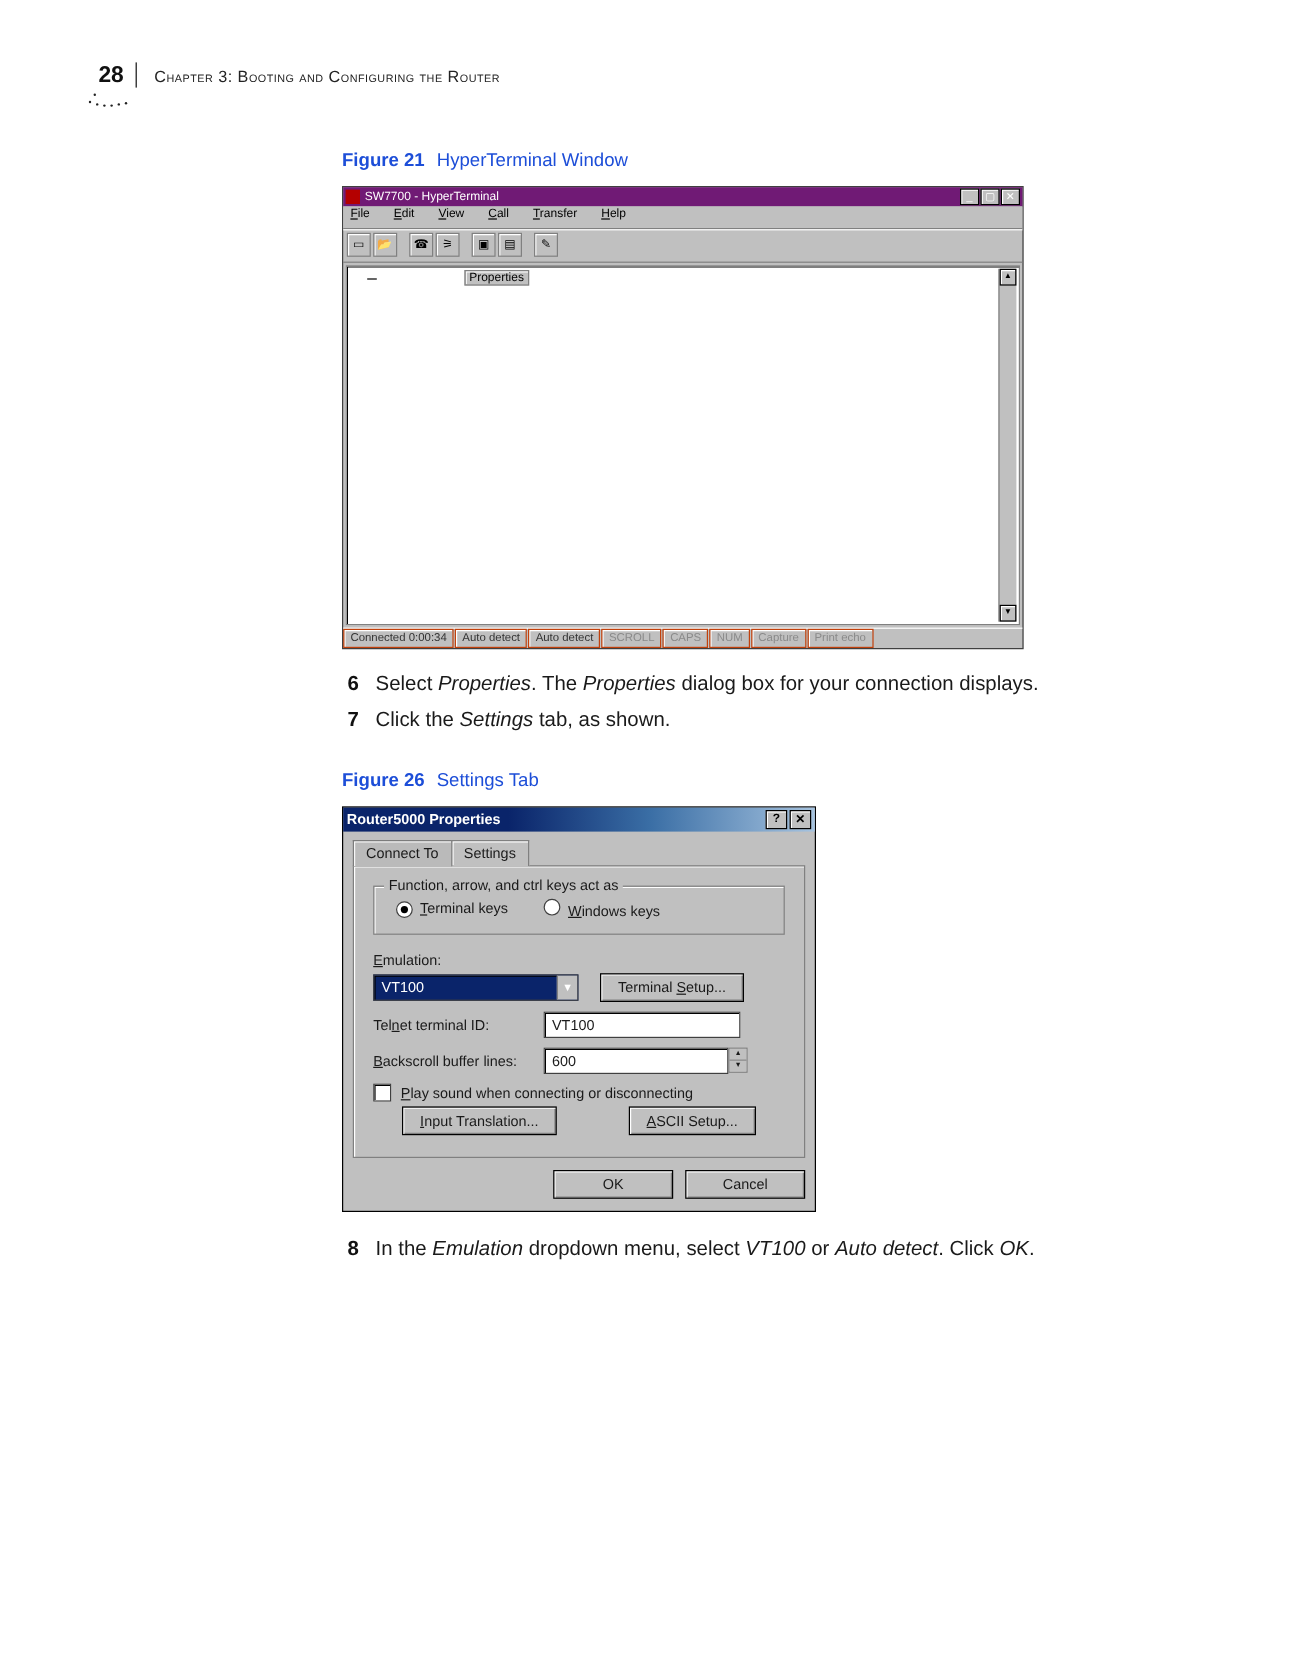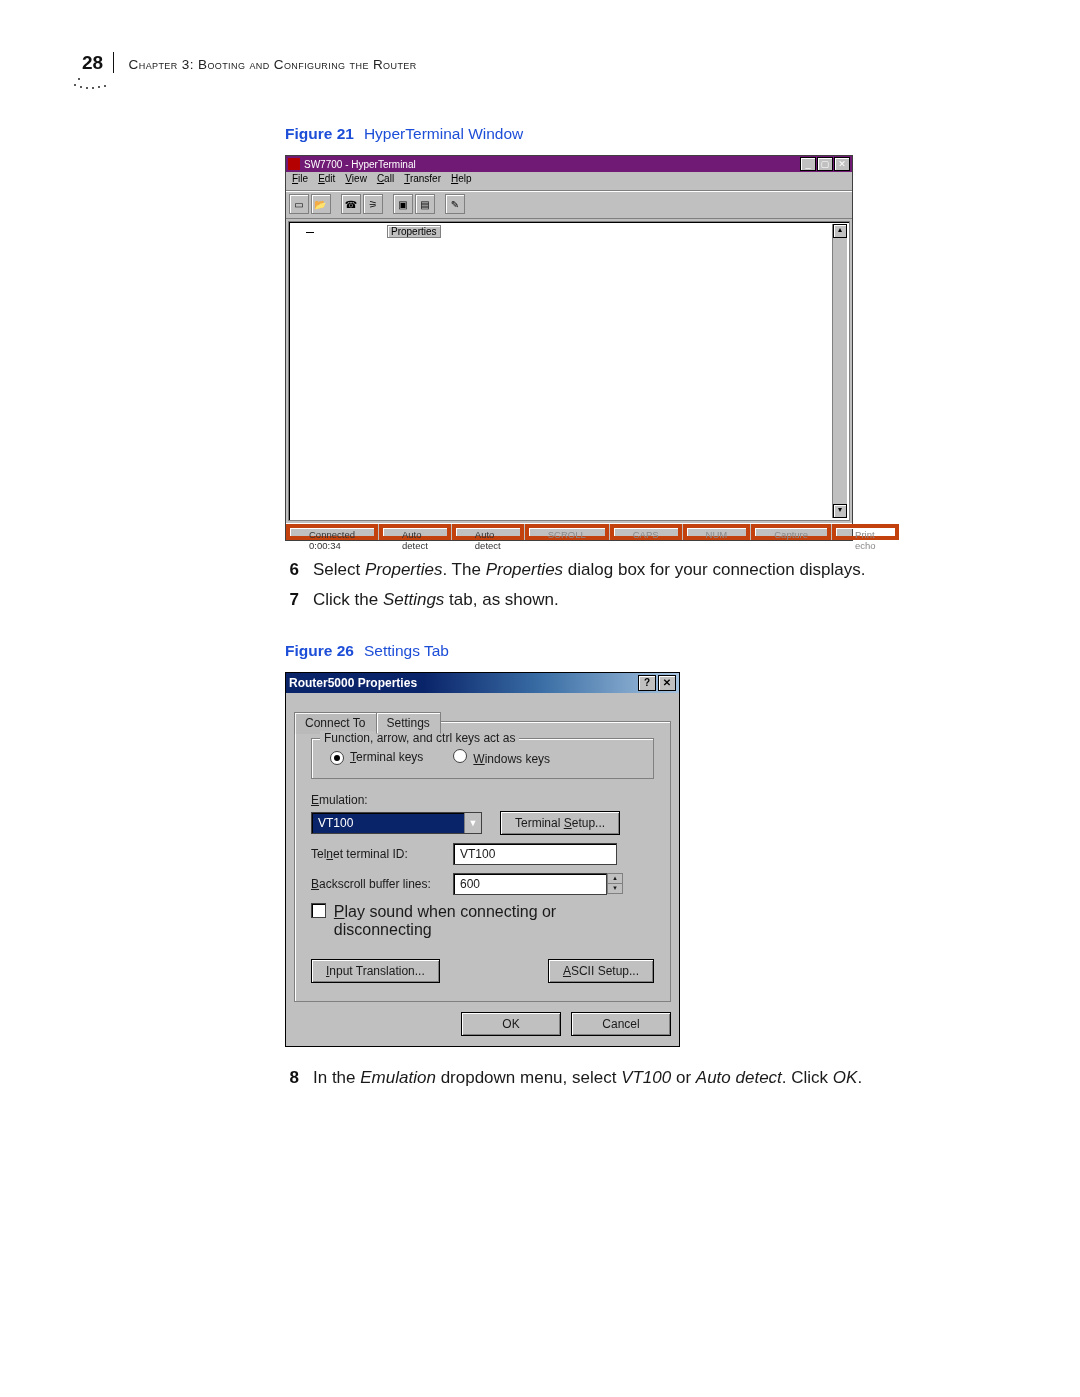--- a/index.html
+++ b/index.html
@@ -17,67 +17,67 @@
 .step{display:flex;gap:14px;font-size:17px;line-height:1.55;margin:4px 0}
 .step-num{font-weight:700;min-width:14px;text-align:right;color:#111}
 .step-body i{font-style:italic}
 
 .ht-win{width:566px;border:1px solid #404040;background:#c0c0c0;font-family:Tahoma,"MS Sans Serif",sans-serif;font-size:10px;color:#000}
 .ht-title{height:16px;background:#701a75;color:#fff;display:flex;align-items:center;padding:0 2px;justify-content:space-between}
 .ht-title-left{display:flex;align-items:center;gap:4px}
 .ht-ico{width:12px;height:12px;background:#b40000;display:inline-block}
 .win-btns{display:flex;gap:1px}
 .win-btns span{width:14px;height:12px;background:#c0c0c0;border:1px solid #000;box-shadow:inset 1px 1px 0 #fff;display:inline-flex;align-items:center;justify-content:center;font-size:9px;line-height:1}
-.ht-menu{height:16px;background:#c0c0c0;border-bottom:1px solid #808080;display:flex;gap:10px;padding:1px 6px;font-size:10px}
+.ht-menu{height:16px;background:#c0c0c0;border-bottom:1px solid #808080;display:flex;gap:20px;padding:1px 6px;font-size:10px}
 .ht-menu span u{text-decoration:underline}
 .ht-tool{height:22px;border-top:1px solid #fff;border-bottom:1px solid #808080;display:flex;gap:2px;padding:2px 3px}
 .ht-tool .tb{width:18px;height:18px;border:1px solid #808080;box-shadow:inset 1px 1px 0 #fff;background:#c0c0c0;display:inline-flex;align-items:center;justify-content:center;font-size:10px}
 .ht-tool .gap{width:6px}
 .ht-area{height:298px;border:1px solid #808080;box-shadow:inset 1px 1px 0 #000,inset -1px -1px 0 #fff;margin:2px;background:#fff;position:relative}
 .ht-prop-btn{position:absolute;left:98px;top:3px;font-size:10px;border:1px solid #808080;box-shadow:inset 1px 1px 0 #fff;background:#c0c0c0;padding:0 3px}
 .ht-cursor{position:absolute;left:17px;top:10px;width:8px;height:1px;background:#000}
 .ht-scroll{position:absolute;right:2px;top:2px;width:14px;bottom:2px;background:#c0c0c0;border-left:1px solid #808080}
 .ht-scroll .arr{width:12px;height:12px;background:#c0c0c0;border:1px solid #000;box-shadow:inset 1px 1px 0 #fff;position:absolute;left:0;font-size:8px;text-align:center;line-height:10px}
 .ht-scroll .arr.up{top:0}
 .ht-scroll .arr.dn{bottom:0}
 .ht-status{height:16px;border-top:1px solid #fff;display:flex;font-size:9.5px}
-.ht-status .cell{border:4px solid #c2410c;box-shadow:inset 1px 1px 0 #fff;padding:1px 19px;margin-right:1px;color:#333}
+.ht-status .cell{border:1px solid #c2410c;box-shadow:inset 1px 1px 0 #fff;padding:1px 5px;margin-right:1px;color:#333}
 .ht-status .cell.dim{color:#8a8a8a}
 .ht-status .grip{margin-left:auto;width:14px;position:relative}
 
 .dlg{width:393px;border:1px solid #000;background:#c0c0c0;font-family:Tahoma,"MS Sans Serif",sans-serif;font-size:12px}
 .dlg-title{height:20px;background:linear-gradient(to right,#0a246a 0%,#0a246a 35%,#3a6ea5 65%,#a6c3df 100%);color:#fff;font-weight:700;font-size:12px;display:flex;align-items:center;padding:0 3px;justify-content:space-between}
 .dlg-title-btns{display:flex;gap:2px}
 .dlg-title-btns span{width:16px;height:14px;background:#c0c0c0;border:1px solid #000;box-shadow:inset 1px 1px 0 #fff;display:inline-flex;align-items:center;justify-content:center;font-weight:700;font-size:10px;color:#000}
 .dlg-body{padding:6px 8px 8px}
-.tabstrip{display:flex;position:relative;top:13px}
+.tabstrip{display:flex;position:relative;top:1px}
 .tabstrip .tab{padding:3px 10px;border:1px solid #808080;border-bottom:none;background:#c0c0c0;box-shadow:inset 1px 1px 0 #fff;font-size:12px;margin-right:-1px}
 .tabstrip .tab.active{background:#c0c0c0;position:relative;z-index:2;border-bottom:1px solid #c0c0c0}
 .tabstrip .tab.inactive{filter:brightness(.97)}
 .panel{border:1px solid #808080;box-shadow:inset 1px 1px 0 #fff;padding:16px 16px 18px}
 .grp{border:1px solid #808080;box-shadow:inset 1px 1px 0 #fff;padding:10px 12px 12px;margin-bottom:14px;position:relative}
 .grp-legend{position:absolute;top:-8px;left:8px;background:#c0c0c0;padding:0 4px;font-size:12px}
 .radio-row{display:flex;gap:30px;align-items:center;font-size:12px;padding-left:6px}
 .radio{width:12px;height:12px;border-radius:50%;border:1px solid #404040;background:#fff;display:inline-flex;align-items:center;justify-content:center;margin-right:6px}
 .radio.sel::after{content:"";width:6px;height:6px;border-radius:50%;background:#000}
 .field-row{display:flex;align-items:center;gap:12px;margin:8px 0}
 .lbl{font-size:12px;min-width:130px}
 .lbl u{text-decoration:underline}
 .sel-box{display:inline-flex;align-items:center;border:1px solid #404040;box-shadow:inset 1px 1px 0 #000;height:20px;background:#fff;font-size:12px}
 .sel-box.sel{background:#0a246a;color:#fff}
 .sel-box .val{padding:0 6px;min-width:140px}
 .sel-box .dd{width:16px;height:100%;background:#c0c0c0;border-left:1px solid #808080;display:flex;align-items:center;justify-content:center;font-size:9px}
 .txt-in{border:1px solid #404040;box-shadow:inset 1px 1px 0 #000;background:#fff;height:20px;padding:0 6px;font-size:12px;min-width:150px;display:inline-flex;align-items:center}
 .spin{display:inline-flex;align-items:center}
 .spin .btns{display:flex;flex-direction:column;border:1px solid #808080}
 .spin .btns span{width:14px;height:9px;background:#c0c0c0;border-bottom:1px solid #808080;font-size:7px;text-align:center;line-height:8px}
-.chk-row{display:flex;align-items:flex-start;gap:8px;margin:8px 0 20px;font-size:16px}
+.chk-row{display:flex;align-items:flex-end;gap:8px;margin:8px 0 4px;font-size:12px}
 .chk{width:13px;height:13px;border:1px solid #404040;box-shadow:inset 1px 1px 0 #000;background:#fff}
 .btn{border:1px solid #000;box-shadow:inset 1px 1px 0 #fff,inset -1px -1px 0 #808080;background:#c0c0c0;padding:4px 14px;font-size:12px}
-.btn-row{display:flex;justify-content:space-between;gap:60px;margin-top:2px}
+.btn-row{display:flex;justify-content:center;gap:60px;margin-top:2px}
 .dlg-footer{display:flex;justify-content:flex-end;gap:10px;padding:10px 0 2px}
 </style>
 </head>
 <body>
 <div class="page">
 
 <div class="page-num-box">
   <span class="page-num">28</span>
   <span class="chapter-txt">
     <span>Chapter 3:</span> <span>Booting and Configuring the Router</span>

